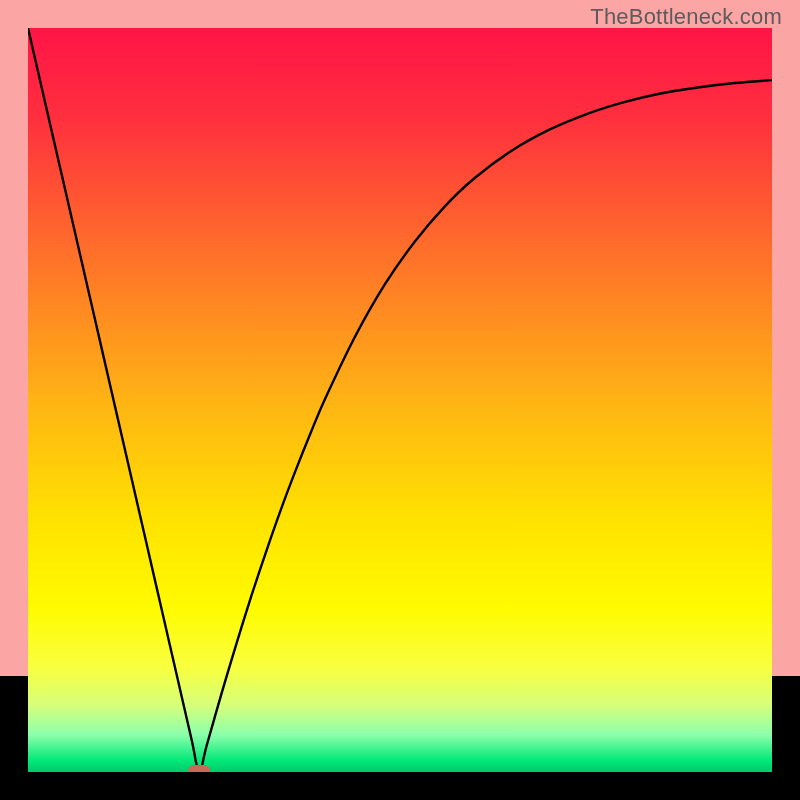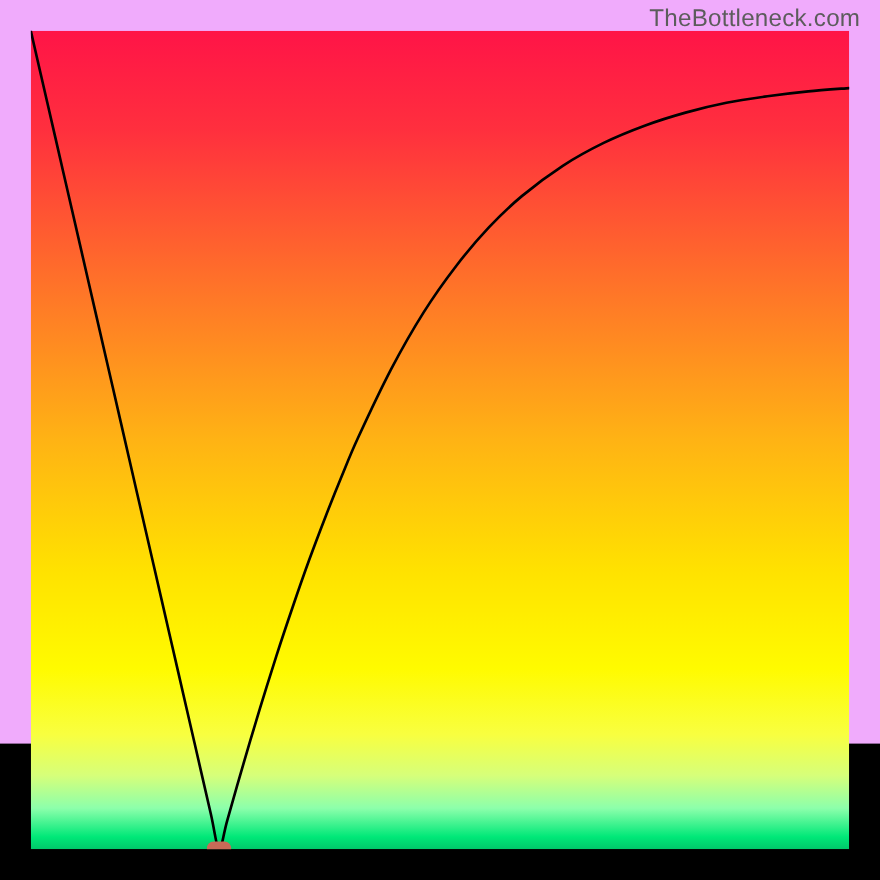--- a/index.html
+++ b/index.html
@@ -8,21 +8,21 @@
     width: 800px;
     height: 800px;
     background: #000;
     overflow: hidden;
     font-family: Arial, Helvetica, sans-serif;
   }
   .frame {
     position: relative;
     width: 800px;
     height: 676px;
-    background: #f0abfc;
+    background: #fca5a5;
     text-align: center;
   }
   .attribution {
     position: absolute;
     top: 4px;
     right: 18px;
     color: #5c5c5c;
     font-size: 22px;
     font-weight: 500;
     letter-spacing: 0.2px;

